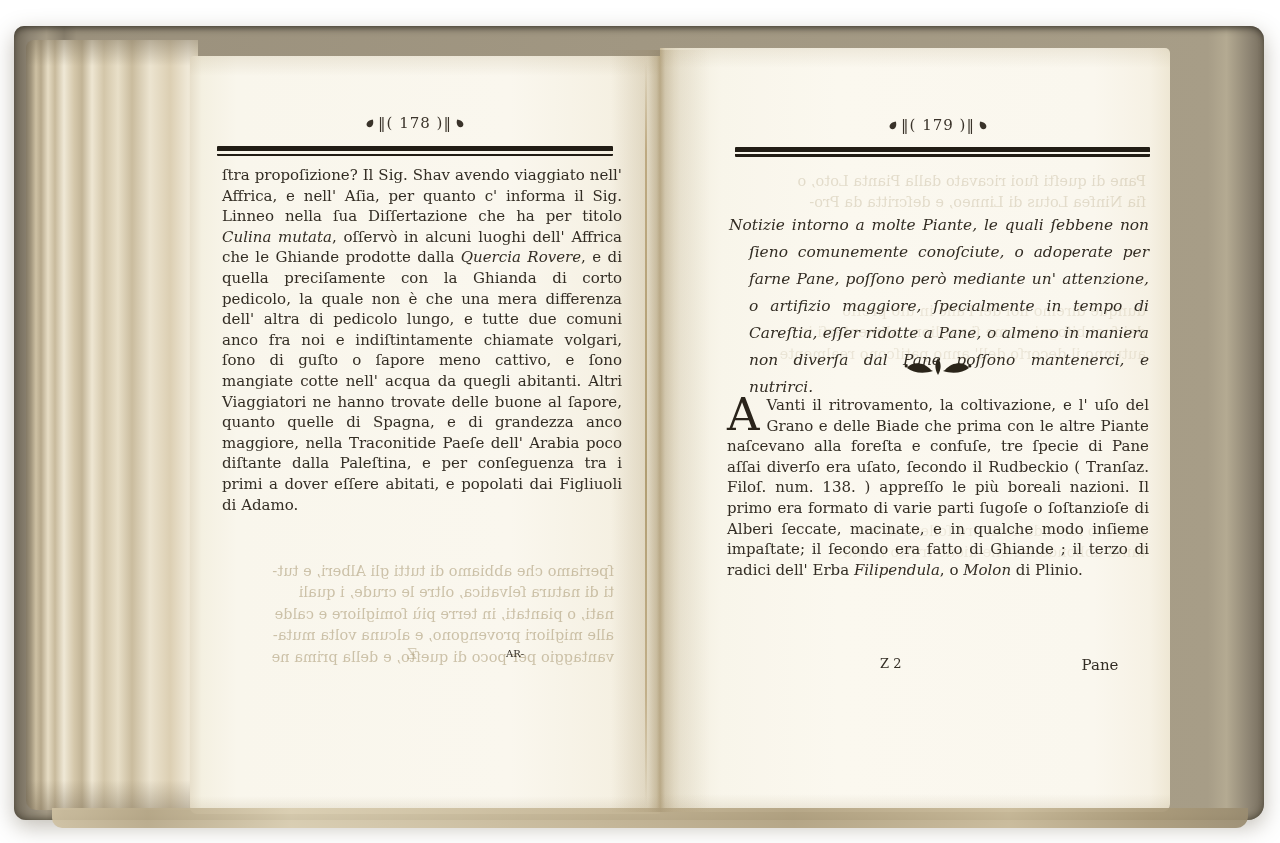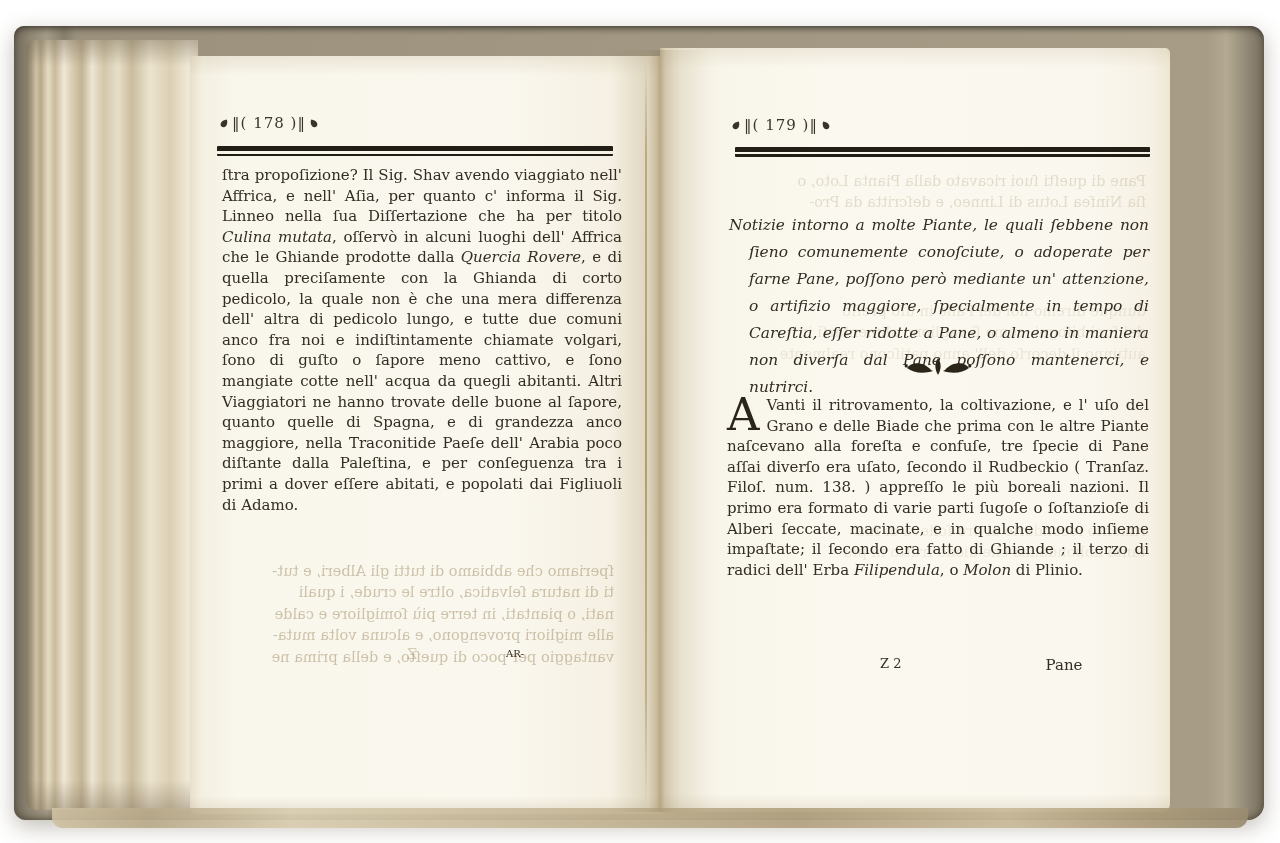--- a/index.html
+++ b/index.html
@@ -63,21 +63,21 @@
       rgba(120,99,62,.22) 50%,rgba(142,120,80,.12) 64%,rgba(0,0,0,0) 100%);
   }
   .fold-line{
     position:absolute;left:645px;top:62px;width:2px;height:744px;z-index:7;
     background:linear-gradient(180deg,rgba(0,0,0,0) 0%,#b29a6c 12%,#a18a58 55%,#b8a277 85%,rgba(0,0,0,0) 100%);
     opacity:.75;
   }
 
   
   .txt{position:absolute;z-index:8;color:#332d24;}
-  .header{font-size:15px;letter-spacing:1px;color:#3a332a;}
+  .header{font-size:15px;letter-spacing:1px;text-align:center;color:#3a332a;}
   .header .leaf{vertical-align:-1px;margin:0 3px;}
   .header-left{left:215px;top:114px;width:400px;}
   .header-right{left:727px;top:116px;width:422px;}
   .rule{position:absolute;z-index:8;height:10px;
     background:linear-gradient(180deg,#221d15 0px,#221d15 5px,rgba(0,0,0,0) 5px,rgba(0,0,0,0) 7.5px,#221d15 7.5px,#221d15 9.5px);
     border-radius:1px;}
   .rule-left{left:217px;top:146px;width:396px;}
   .rule-right{left:735px;top:147px;width:415px;}
   .title{left:727px;top:166px;width:422px;text-align:center;font-size:24px;
     letter-spacing:7px;color:#26211a;white-space:nowrap;}
@@ -87,21 +87,21 @@
   .ornament-row{left:727px;top:357px;width:422px;text-align:center;}
   .body{font-size:15px;line-height:20.6px;text-align:justify;margin:7px;}
   .left-body{left:215px;top:158px;width:400px;}
   .right-body-wrap{left:727px;top:395px;width:422px;}
   .right-body-wrap p{margin:0;}
   .dropcap{float:left;font-size:45px;line-height:37px;padding:1px 7px 0 0;color:#2a241b;}
   .indent{text-indent:1.7em;}
   .it{font-style:italic;}
   .catchword-left{left:465px;top:648px;width:100px;text-align:center;font-size:10px;}
   .signature-right{left:880px;top:656px;width:60px;text-align:left;font-size:13px;}
-  .catchword-right{left:1024px;top:656px;width:80px;text-align:center;font-size:15px;}
+  .catchword-right{left:1060px;top:656px;width:80px;text-align:center;font-size:15px;}
 
   
   .ghost{position:absolute;z-index:5;transform:scaleX(-1);color:#a austere;}
   .ghost, .ghost div{color:#a08e66;}
   .ghost{font-size:14.6px;line-height:21.4px;text-align:justify;filter:blur(.55px);}
   .ghost-left{left:218px;top:560px;width:396px;opacity:.5;}
   .ghost-z{left:392px;top:644px;width:40px;opacity:.4;font-size:15px;text-align:center;}
   .ghost-r1{left:730px;top:170px;width:416px;opacity:.26;}
   .ghost-r2{left:730px;top:300px;width:416px;opacity:.17;}
   .ghost-r3{left:730px;top:520px;width:416px;opacity:.13;}

